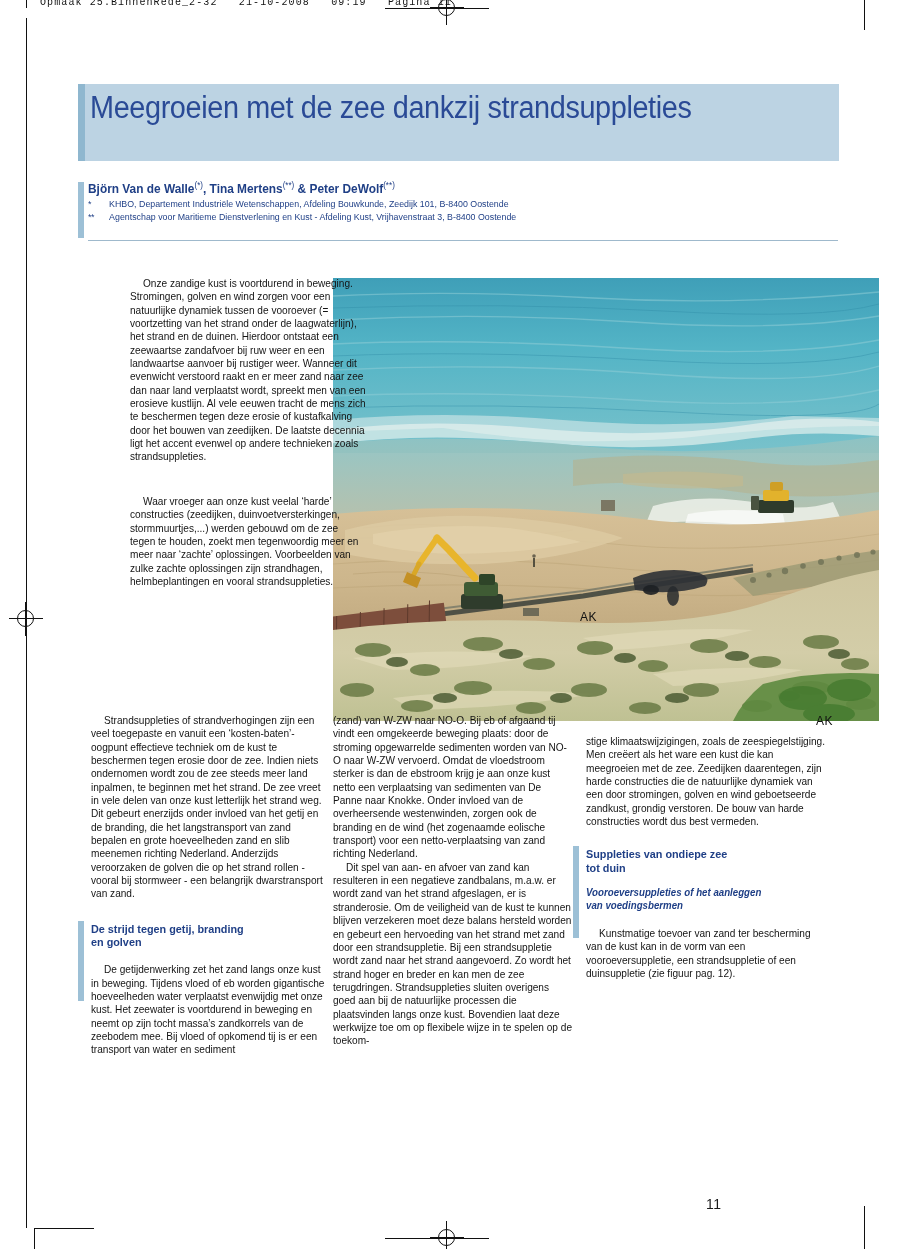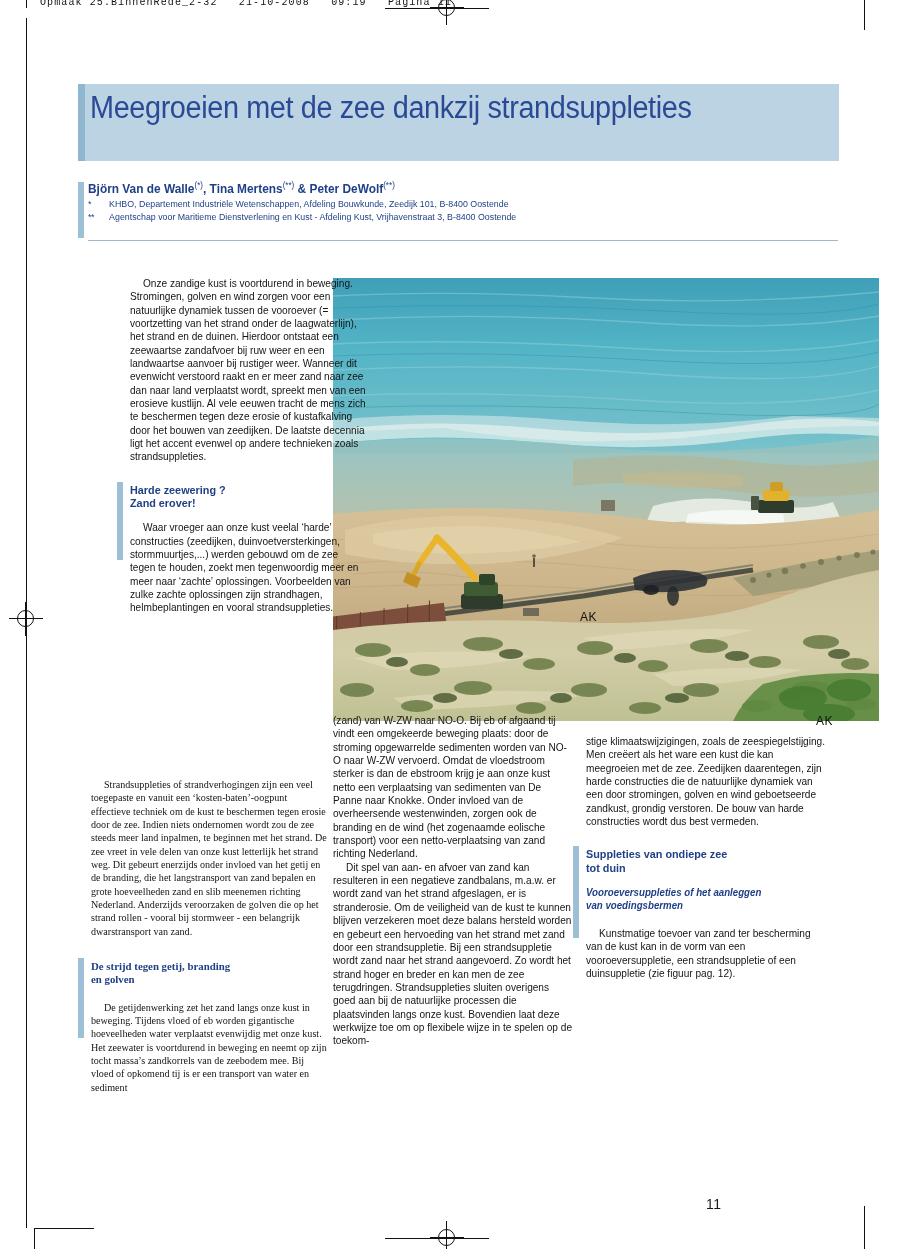--- a/index.html
+++ b/index.html
@@ -80,21 +80,21 @@
   
   .col{position:absolute;font-size:10.1px;line-height:13.35px;color:#141414;}
   .col p{margin:0;text-indent:13px;}
   .col p.noind{text-indent:0;}
 
   
   #col1{left:91px;top:277px;width:236px;margin-left:39px;}
   
   #col2{left:333px;top:714px;width:240px;}
   #col3{left:586px;top:735px;width:243px;}
-  #col1b{left:91px;top:778px;width:236px;font-family:Liberation Serif, serif;}
+  #col1b{left:91px;top:714px;width:236px;}
 
   
   .subhead-wrap{position:relative;margin:0;}
   .subhead{
     font-size:11.4px;font-weight:bold;color:#1f3f86;
     line-height:13.2px;
     transform:scaleX(0.95);transform-origin:left top;
     white-space:nowrap;
   }
   .subhead-ital{
@@ -357,25 +357,20 @@
       <rect x="268" y="222" width="14" height="11" fill="#6e6450" opacity="0.8"></rect>
     </svg>
     <span class="credit" style="left:247px;top:332px;">AK</span>
   </div>
   <span class="credit" style="left:816px;top:714px;">AK</span>
 
   <div class="col" id="col1">
     <p>Onze zandige kust is voortdurend in beweging. Stromingen, golven en wind zorgen voor een natuurlijke dynamiek tussen de vooroever (= voortzetting van het strand onder de laagwaterlijn), het strand en de duinen. Hierdoor ontstaat een zeewaartse zandafvoer bij ruw weer en een landwaartse aanvoer bij rustiger weer. Wanneer dit evenwicht verstoord raakt en er meer zand naar zee dan naar land verplaatst wordt, spreekt men van een erosieve kustlijn. Al vele eeuwen tracht de mens zich te beschermen tegen deze erosie of kustafkalving door het bouwen van zeedijken. De laatste decennia ligt het accent evenwel op andere technieken zoals strandsuppleties.</p>
 
     <div style="height:20px;"></div>
-    <div class="subhead-wrap">
-      <div class="sidebar-rule" style="left:-13px;top:-2px;height:78px;"></div>
-      <div class="subhead">Harde zeewering ?</div>
-      <div class="subhead">Zand erover!</div>
-    </div>
     <div style="height:11px;"></div>
     <p>Waar vroeger aan onze kust veelal ‘harde’ constructies (zeedijken, duinvoetversterkingen, stormmuurtjes,...) werden gebouwd om de zee tegen te houden, zoekt men tegenwoordig meer en meer naar ‘zachte’ oplossingen. Voorbeelden van zulke zachte oplossingen zijn strandhagen, helmbeplantingen en vooral strandsuppleties.</p>
   </div>
 
   <div class="col" id="col1b">
     <p>Strandsuppleties of strandverhogingen zijn een veel toegepaste en vanuit een ‘kosten-baten’-oogpunt effectieve techniek om de kust te beschermen tegen erosie door de zee. Indien niets ondernomen wordt zou de zee steeds meer land inpalmen, te beginnen met het strand. De zee vreet in vele delen van onze kust letterlijk het strand weg. Dit gebeurt enerzijds onder invloed van het getij en de branding, die het langstransport van zand bepalen en grote hoeveelheden zand en slib meenemen richting Nederland. Anderzijds veroorzaken de golven die op het strand rollen - vooral bij stormweer - een belangrijk dwarstransport van zand.</p>
 
     <div style="height:22px;"></div>
     <div class="subhead-wrap">
       <div class="sidebar-rule" style="left:-13px;top:-2px;height:80px;"></div>

